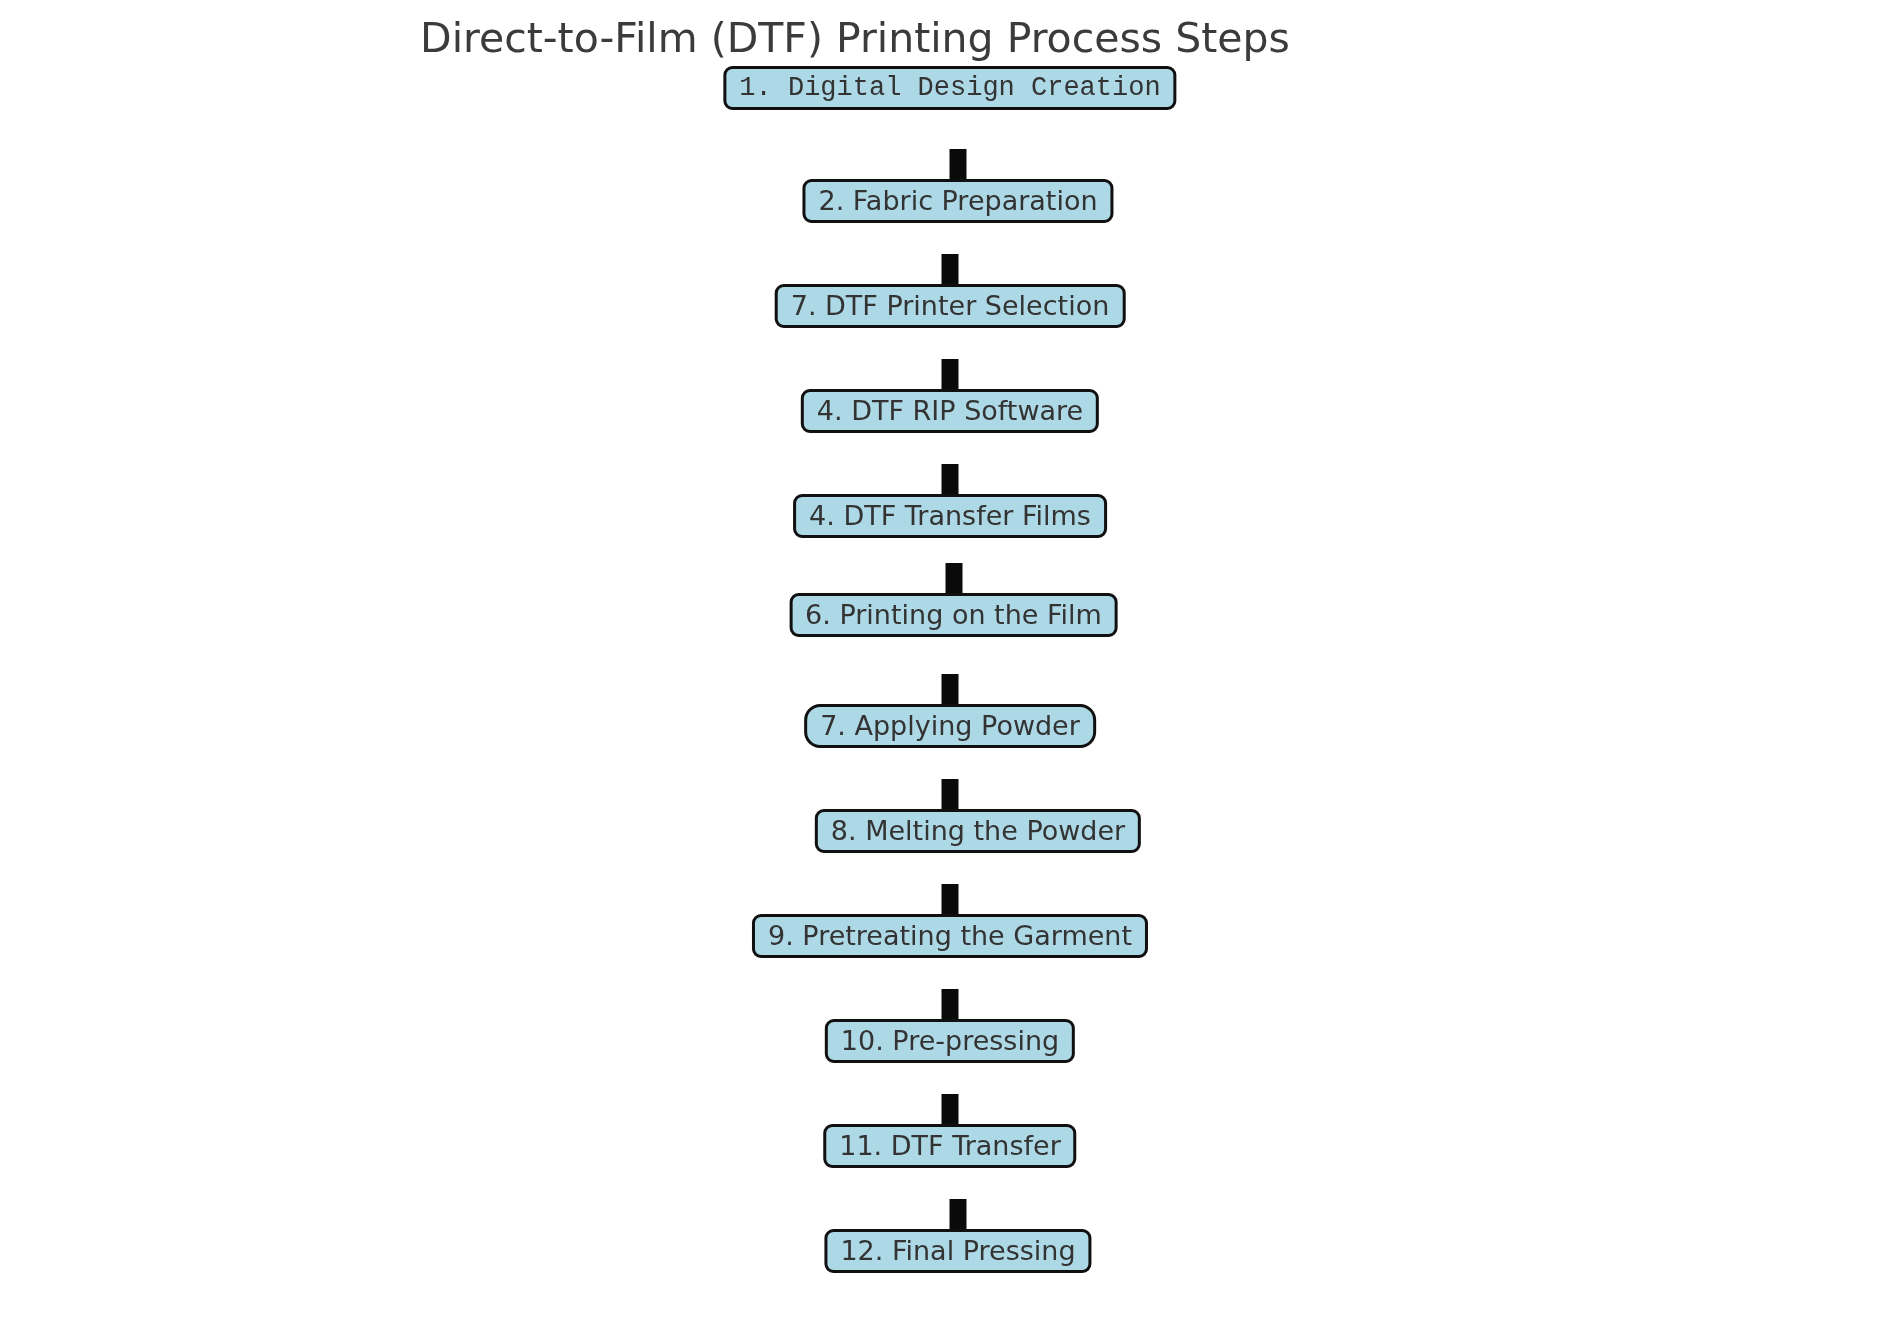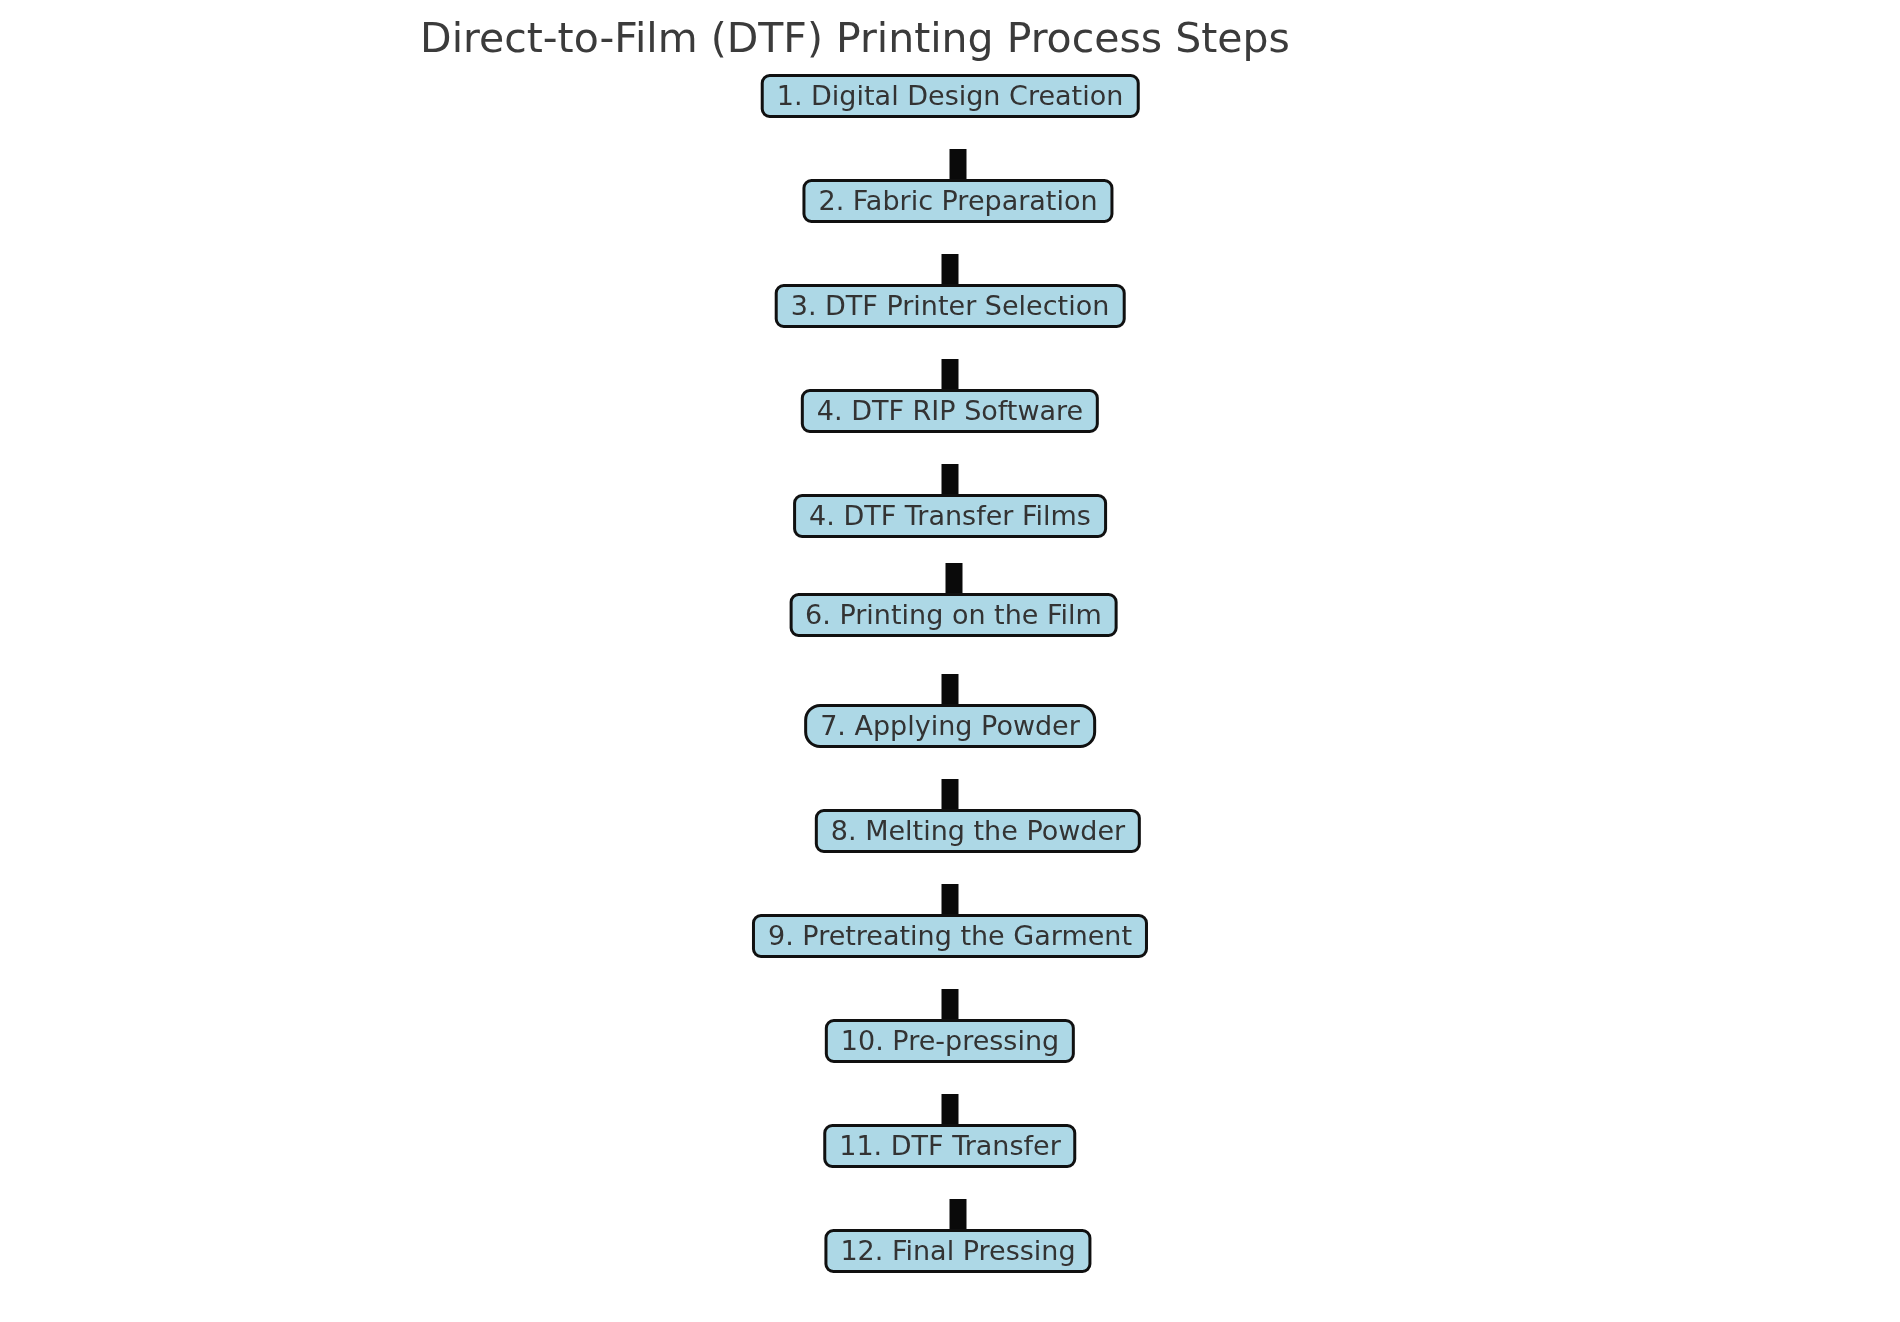--- a/index.html
+++ b/index.html
@@ -81,35 +81,35 @@
 </style>
 </head>
 <body>
 
 <div id="chart-root">
 
   <div id="chart-title">Direct-to-Film (DTF) Printing Process Steps</div>
 
   <div id="rows">
       <div class="flow-row" style="top: 22px;">
-        <div class="node" style="top: 52px;">1. Digital Design Creation</div>
+        <div class="node" style="top: 44px; font-family: Liberation Mono, monospace;">1. Digital Design Creation</div>
       </div>
       <div class="flow-row" style="top: 127px; padding-left: 16px;">
         <svg class="row-arrow" viewBox="0 0 1900 40" width="1900" height="40" style="top: 0px;">
           <path d="M 103 71 L 950 69 L 1796 71 L 1796 73 L 950 78 L 103 73 Z" fill="#000000"></path>
         </svg>
         <div class="connector" style="top: 22px; height: 30px;"></div>
         <div class="node" style="top: 52px;">2. Fabric Preparation</div>
       </div>
       <div class="flow-row" style="top: 232px;">
         <svg class="row-arrow" viewBox="0 0 1900 40" width="1900" height="40" style="top: 0px;">
           <path d="M 103 71 L 950 69 L 1796 71 L 1796 73 L 950 78 L 103 73 Z" fill="#000000"></path>
         </svg>
         <div class="connector" style="top: 22px; height: 30px;"></div>
-        <div class="node" style="top: 52px;">3. DTF Printer Selection</div>
+        <div class="node" style="top: 52px;">7. DTF Printer Selection</div>
       </div>
       <div class="flow-row" style="top: 337px;">
         <svg class="row-arrow" viewBox="0 0 1900 40" width="1900" height="40" style="top: 0px;">
           <path d="M 103 71 L 950 69 L 1796 71 L 1796 73 L 950 78 L 103 73 Z" fill="#000000"></path>
         </svg>
         <div class="connector" style="top: 22px; height: 30px;"></div>
         <div class="node" style="top: 52px;">4. DTF RIP Software</div>
       </div>
       <div class="flow-row" style="top: 442px;">
         <svg class="row-arrow" viewBox="0 0 1900 40" width="1900" height="40" style="top: 0px;">

